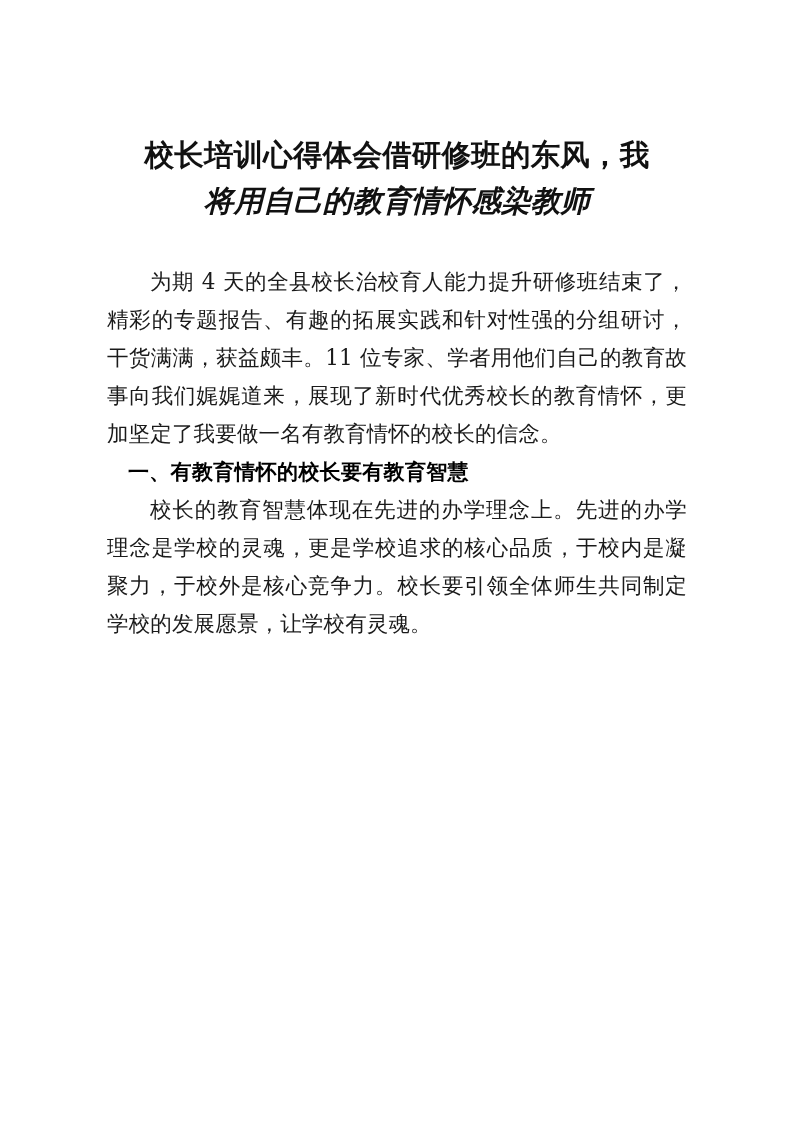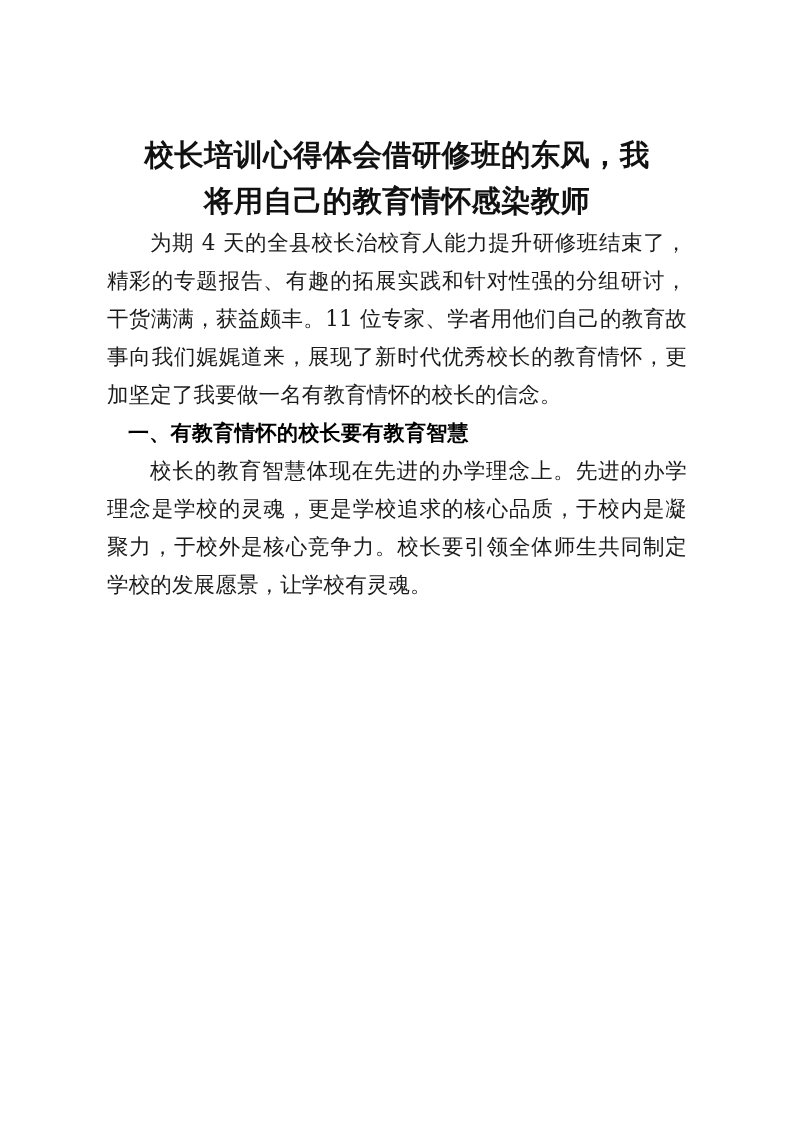--- a/index.html
+++ b/index.html
@@ -43,24 +43,25 @@
     margin: 0 0 0 0;
     padding: 0 0 0 0;
     color: #111111;
     word-break: break-all;
   }
   .title-line {
     display: block;
     white-space: nowrap;
   }
   .title-line.l1 { text-align: left; }
-  .title-line.l2 { text-align: right; }
+  .title-line.l2 { text-align: right; font-style: italic; }
 
   
   .body-block {
+    margin-top: 39px;
   }
 
   p.para {
     font-family: "DejaVu Serif", "Liberation Serif", serif;
     font-size: 21.5px;
     line-height: 38px;
     margin: 0;
     padding: 0;
     text-align: justify;
     text-justify: inter-character;

